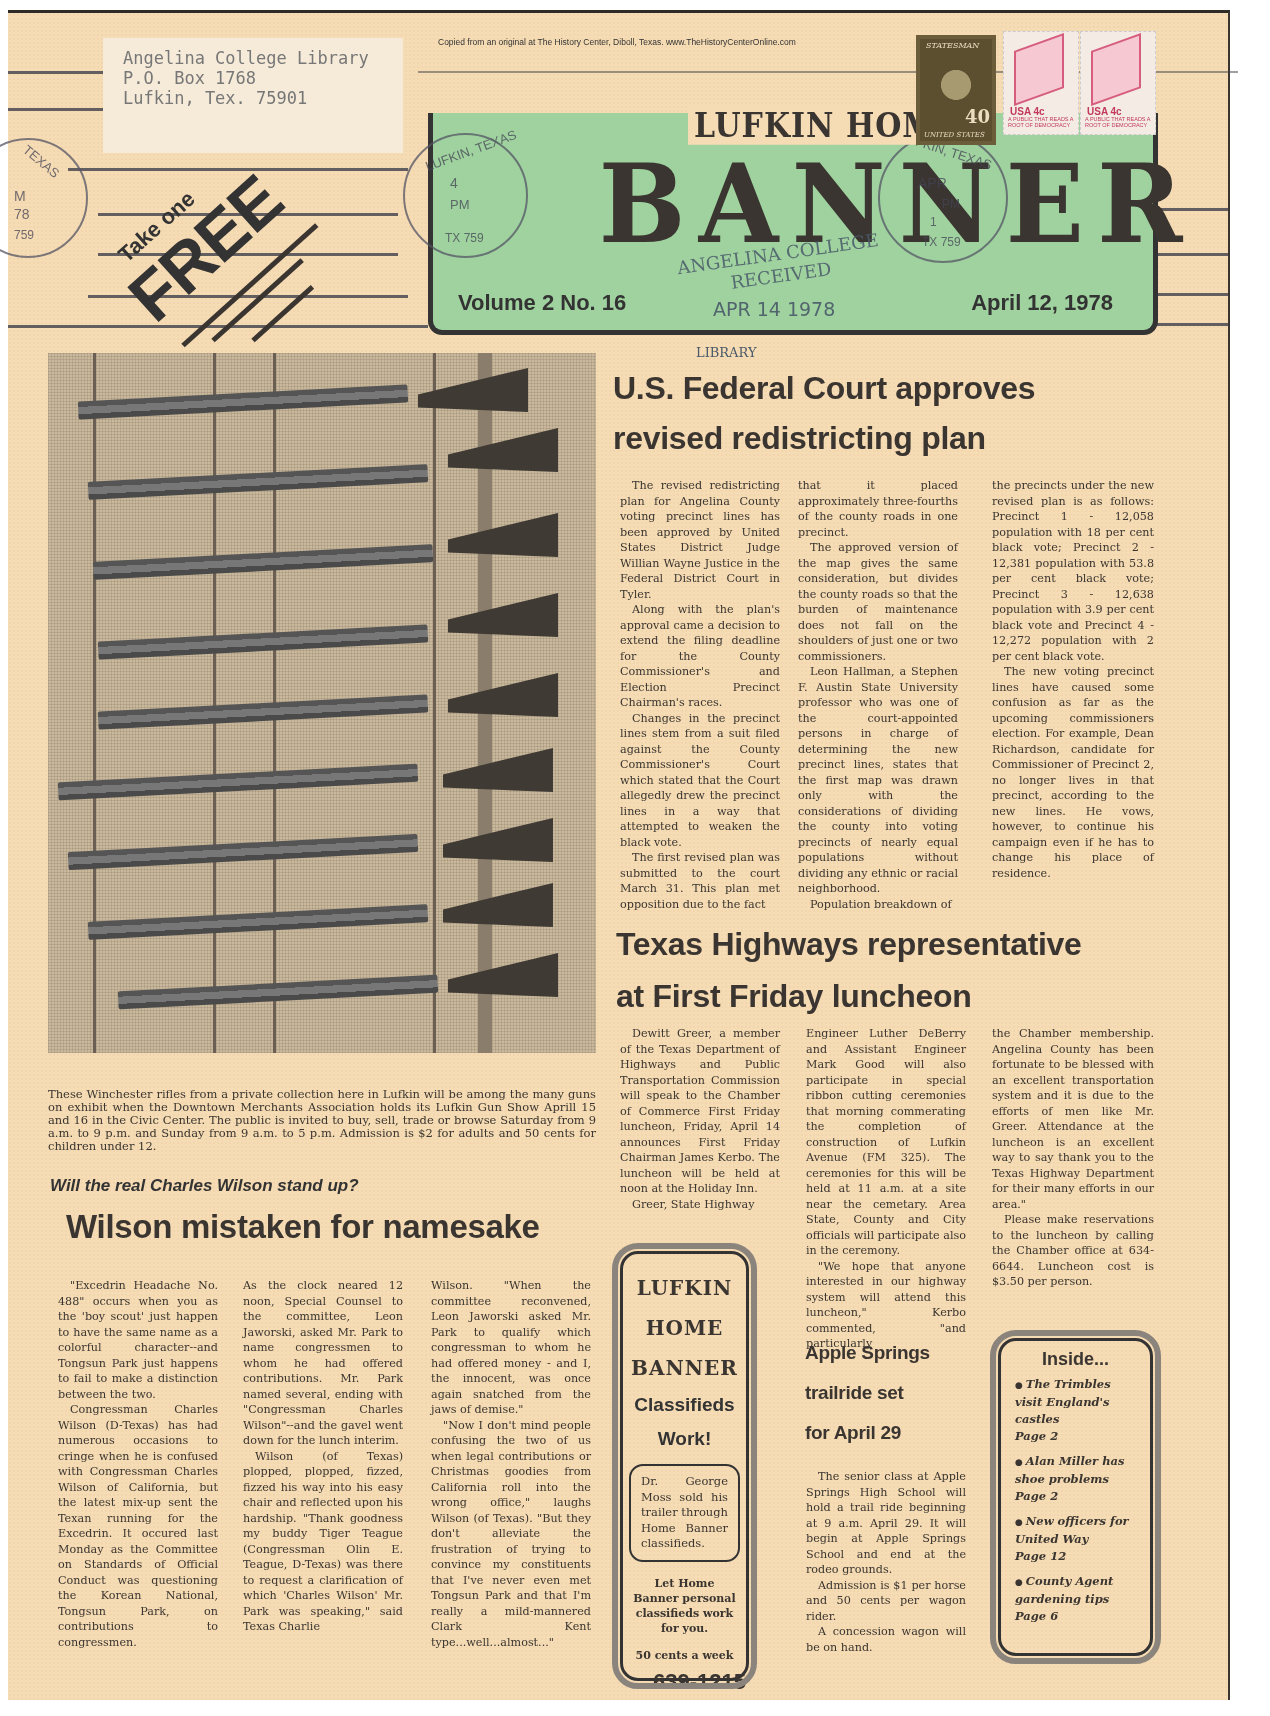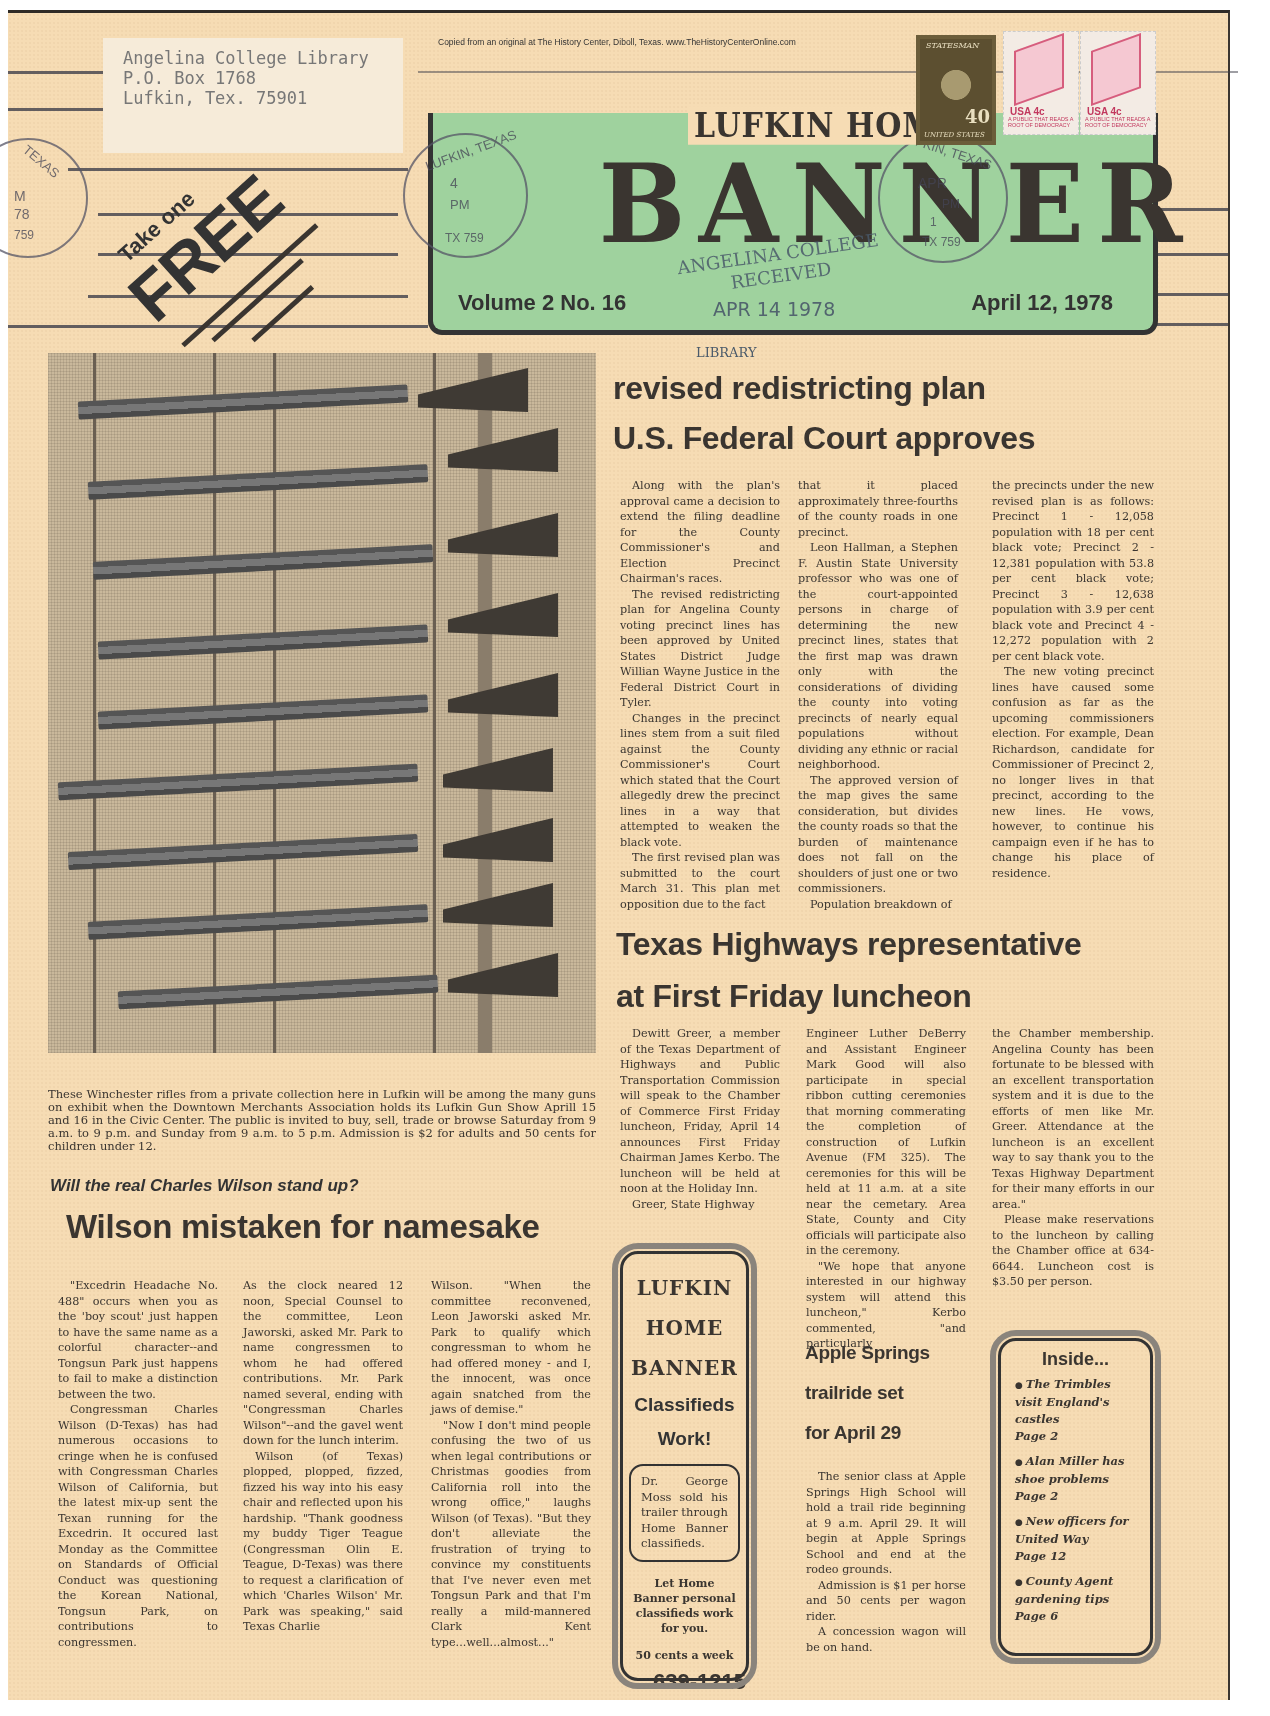--- a/index.html
+++ b/index.html
@@ -195,33 +195,33 @@
     <p style="text-indent:0">As the clock neared 12 noon, Special Counsel to the committee, Leon Jaworski, asked Mr. Park to name congressmen to whom he had offered contributions. Mr. Park named several, ending with "Congressman Charles Wilson"--and the gavel went down for the lunch interim.</p>
     <p>Wilson (of Texas) plopped, plopped, fizzed, fizzed his way into his easy chair and reflected upon his hardship. "Thank goodness my buddy Tiger Teague (Congressman Olin E. Teague, D-Texas) was there to request a clarification of which 'Charles Wilson' Mr. Park was speaking," said Texas Charlie</p>
   </div>
   <div class="col" style="left:423px;top:1265px;width:160px;">
     <p style="text-indent:0">Wilson. "When the committee reconvened, Leon Jaworski asked Mr. Park to qualify which congressman to whom he had offered money - and I, the innocent, was once again snatched from the jaws of demise."</p>
     <p>"Now I don't mind people confusing the two of us when legal contributions or Christmas goodies from California roll into the wrong office," laughs Wilson (of Texas). "But they don't alleviate the frustration of trying to convince my constituents that I've never even met Tongsun Park and that I'm really a mild-mannered Clark Kent type...well...almost..."</p>
   </div>
 
   <div class="abs" style="left:688px;top:332px;font-size:13px;color:#4a5a6a;">LIBRARY</div>
   <div class="hl" style="left:605px;top:350px;font-size:32px;line-height:50px;">
+    <div>U.S. Federal Court approves</div>
     <div>revised redistricting plan</div>
-    <div>U.S. Federal Court approves</div>
   </div>
   <div class="col" style="left:612px;top:465px;width:160px;">
+    <p>The revised redistricting plan for Angelina County voting precinct lines has been approved by United States District Judge Willian Wayne Justice in the Federal District Court in Tyler.</p>
     <p>Along with the plan's approval came a decision to extend the filing deadline for the County Commissioner's and Election Precinct Chairman's races.</p>
-    <p>The revised redistricting plan for Angelina County voting precinct lines has been approved by United States District Judge Willian Wayne Justice in the Federal District Court in Tyler.</p>
     <p>Changes in the precinct lines stem from a suit filed against the County Commissioner's Court which stated that the Court allegedly drew the precinct lines in a way that attempted to weaken the black vote.</p>
     <p>The first revised plan was submitted to the court March 31. This plan met opposition due to the fact</p>
   </div>
   <div class="col" style="left:790px;top:465px;width:160px;">
     <p style="text-indent:0">that it placed approximately three-fourths of the county roads in one precinct.</p>
+    <p>The approved version of the map gives the same consideration, but divides the county roads so that the burden of maintenance does not fall on the shoulders of just one or two commissioners.</p>
     <p>Leon Hallman, a Stephen F. Austin State University professor who was one of the court-appointed persons in charge of determining the new precinct lines, states that the first map was drawn only with the considerations of dividing the county into voting precincts of nearly equal populations without dividing any ethnic or racial neighborhood.</p>
-    <p>The approved version of the map gives the same consideration, but divides the county roads so that the burden of maintenance does not fall on the shoulders of just one or two commissioners.</p>
     <p>Population breakdown of</p>
   </div>
   <div class="col" style="left:984px;top:465px;width:162px;">
     <p style="text-indent:0">the precincts under the new revised plan is as follows: Precinct 1 - 12,058 population with 18 per cent black vote; Precinct 2 - 12,381 population with 53.8 per cent black vote; Precinct 3 - 12,638 population with 3.9 per cent black vote and Precinct 4 - 12,272 population with 2 per cent black vote.</p>
     <p>The new voting precinct lines have caused some confusion as far as the upcoming commissioners election. For example, Dean Richardson, candidate for Commissioner of Precinct 2, no longer lives in that precinct, according to the new lines. He vows, however, to continue his campaign even if he has to change his place of residence.</p>
   </div>
 
   <div class="hl" style="left:608px;top:905px;font-size:32px;line-height:52px;">
     <div>Texas Highways representative</div>
     <div>at First Friday luncheon</div>

